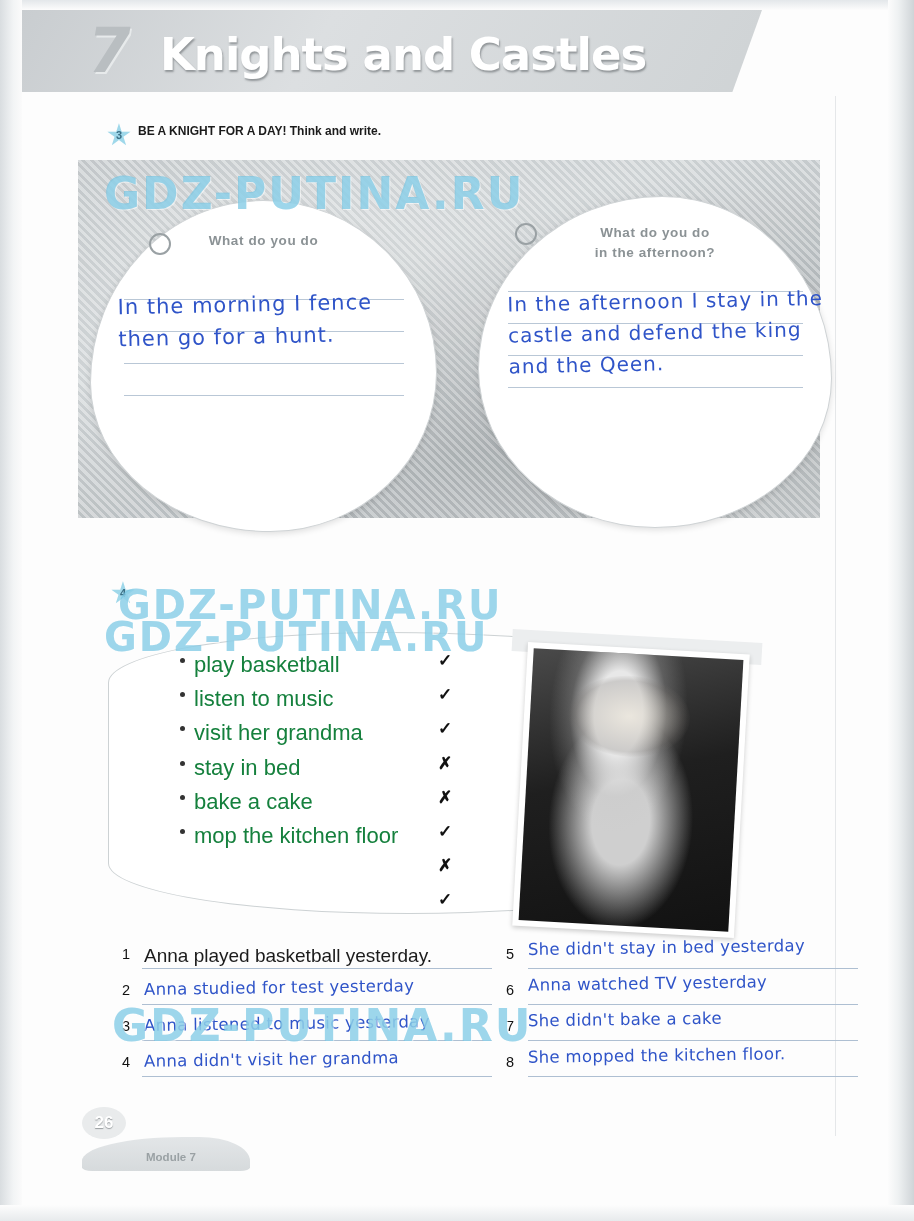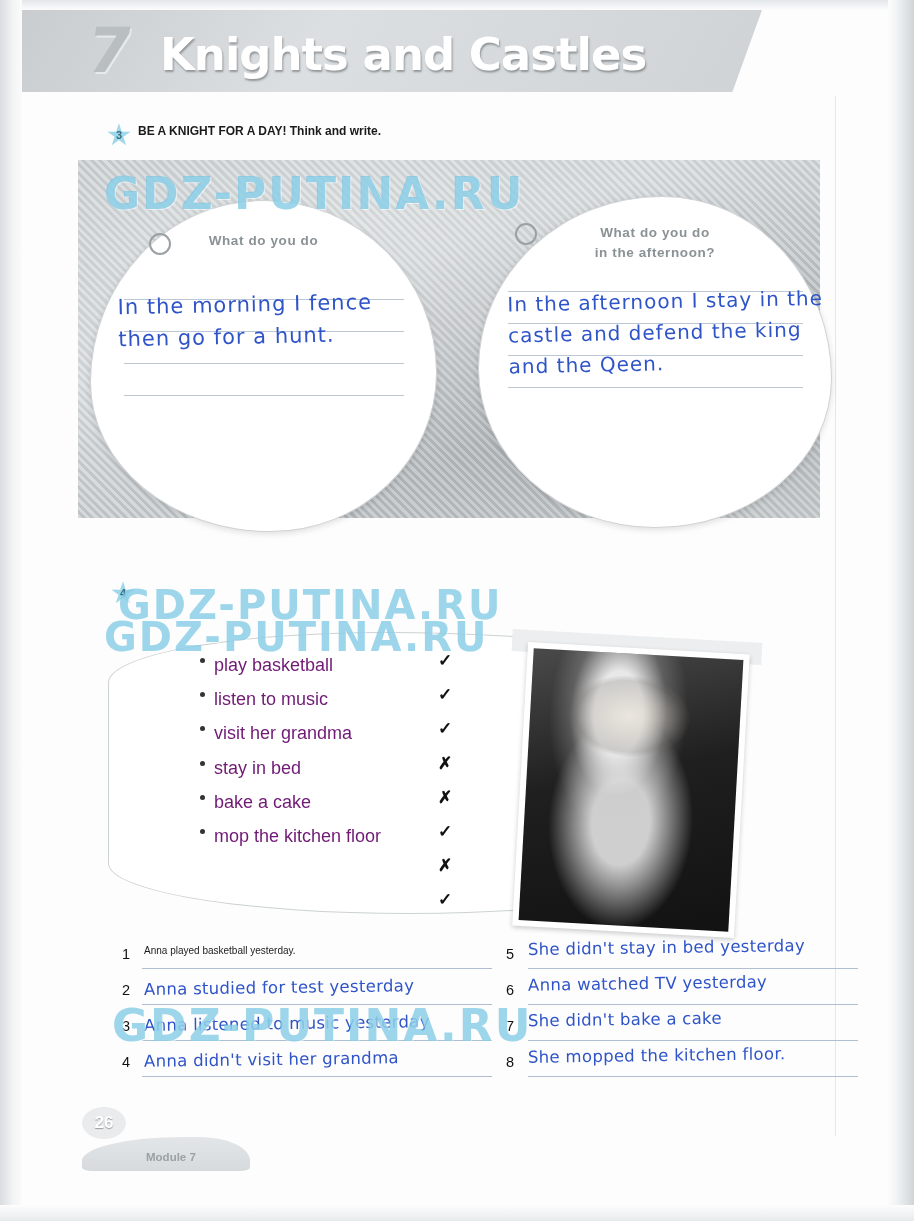--- a/index.html
+++ b/index.html
@@ -142,22 +142,22 @@
     position:absolute;left:140px;top:582px;
     font-size:15.5px;color:#1d1d1d;
   }
   .ex4-bubble{
     position:absolute;left:108px;top:632px;width:600px;height:280px;
     border:1px solid #cdd2d4;
     border-radius:46% 54% 50% 50% / 18% 18% 18% 18%;
     background:#ffffff;
   }
   .task-list{
-    position:absolute;left:200px;top:644px;width:290px;
-    font-size:18px;line-height:34.2px;color:#701a75;
+    position:absolute;left:180px;top:644px;width:290px;
+    font-size:22px;line-height:34.2px;color:#15803d;
   }
   .task-list .row{position:relative;height:34.2px;}
   .task-list .dot{
     position:absolute;left:0;top:14px;width:5px;height:5px;border-radius:50%;
     background:#333;
   }
   .task-list .lbl{position:absolute;left:14px;top:4px;}
   .marks{
     position:absolute;left:438px;top:644px;
     font-size:17px;line-height:34.2px;color:#111;font-weight:bold;
@@ -185,21 +185,21 @@
     content:"";position:absolute;left:18%;top:8%;width:58%;height:30%;
     border-radius:50%;
     background:radial-gradient(ellipse at 50% 50%,rgba(235,230,220,.85),rgba(120,115,110,.25) 62%,transparent 72%);
   }
   .photo-topstrip{
     position:absolute;left:512px;top:636px;width:250px;height:22px;
     background:#eceeef;transform:rotate(3.2deg);
   }
 
   
-  .sent{position:absolute;font-size:10px;}
+  .sent{position:absolute;font-size:19px;}
   .snum{position:absolute;font-size:14.5px;color:#111;}
   .sline{position:absolute;height:1px;background:#aebfd2;}
   .print{color:#1b1b1b;}
   .hw-s{
     font-family:"DejaVu Sans", sans-serif;color:#2f54c8;font-size:16.5px;
     transform:rotate(-0.8deg);letter-spacing:.3px;
   }
   .page-circle{
     position:absolute;left:82px;bottom:82px;width:44px;height:32px;
     background:#e9ebec;border-radius:50%;

